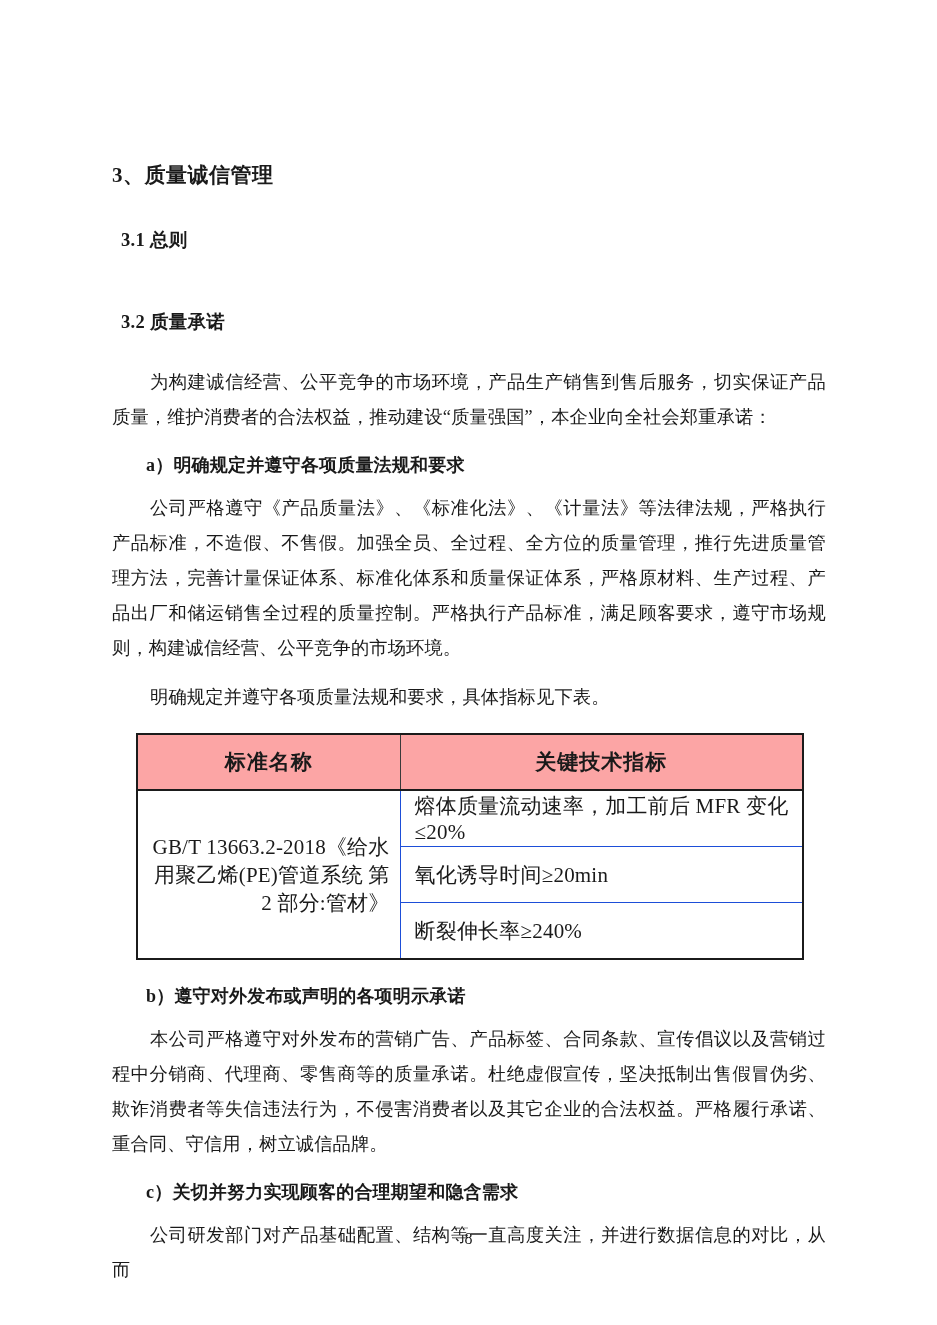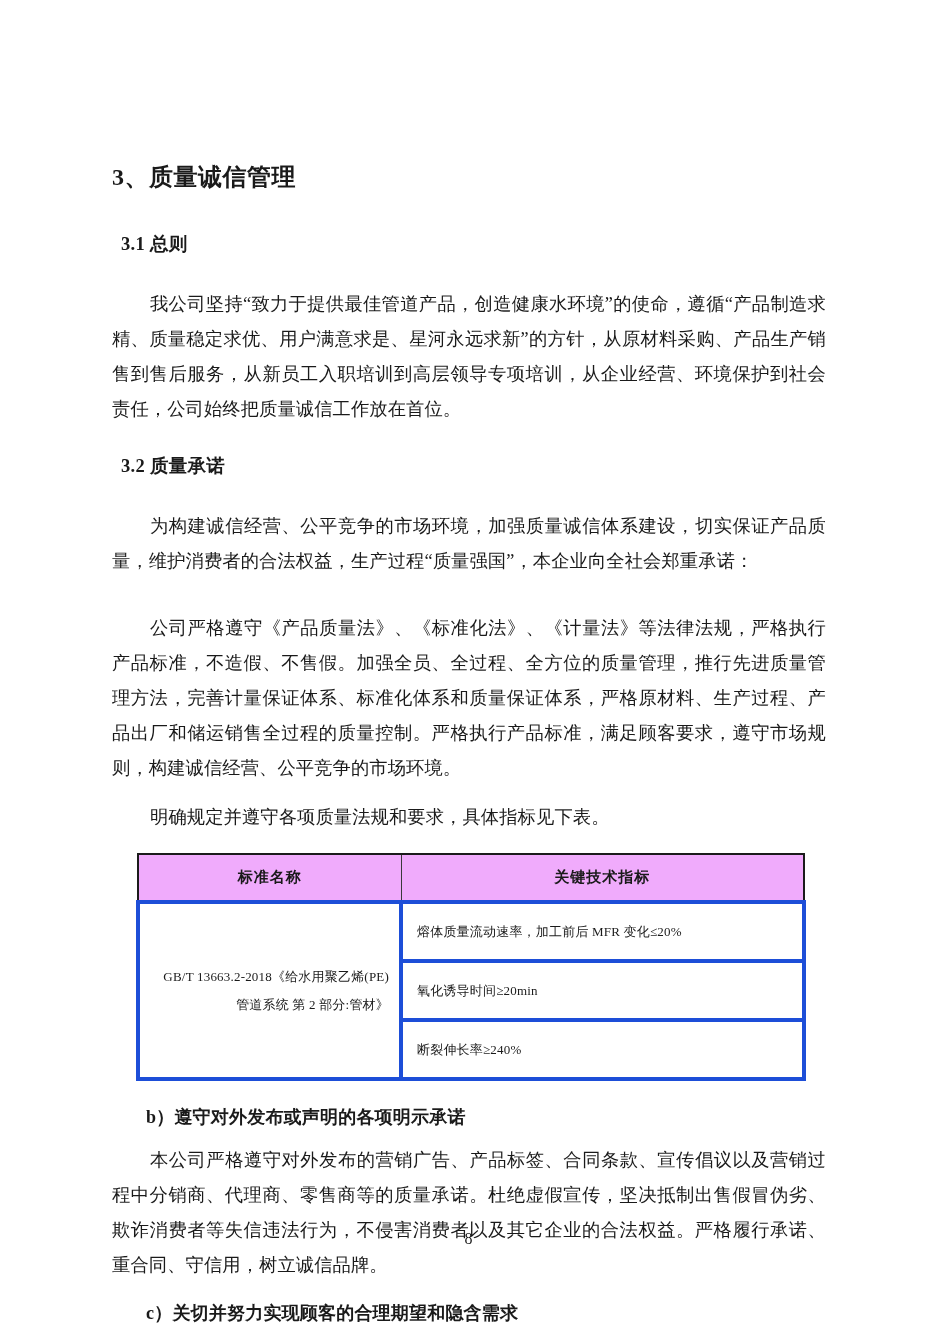--- a/index.html
+++ b/index.html
@@ -22,21 +22,21 @@
   }
   .content {
     position: absolute;
     left: 112px;
     top: 0;
     width: 714px;
   }
 
   
   .h-section {
-    font-size: 24px;
+    font-size: 21px;
     font-weight: bold;
     letter-spacing: 0.5px;
     margin: 0;
     padding: 0;
   }
   .h-sub {
     font-size: 18.5px;
     font-weight: bold;
     letter-spacing: 0.3px;
     margin: 9px;
@@ -77,32 +77,32 @@
   }
   table.spec {
     border-collapse: collapse;
     width: 666px;
     table-layout: fixed;
     border: 2px solid #1b1b1b;
   }
   table.spec col.c1 { width: 263px; }
   table.spec col.c2 { width: 403px; }
   table.spec th {
-    background: #f0abfc;
+    background: #fca5a5;
     border: 1px solid #3a3a3a;
     border-bottom: 2px solid #1b1b1b;
-    font-size: 15px;
+    font-size: 21px;
     font-weight: bold;
     text-align: center;
     padding: 13px 6px 13px 6px;
     letter-spacing: 1px;
   }
   table.spec td {
-    border: 4px solid #1d4ed8;
-    font-size: 13px;
+    border: 1px solid #1d4ed8;
+    font-size: 21px;
     vertical-align: middle;
     letter-spacing: 0.2px;
   }
   td.std-name {
     text-align: right;
     padding: 6px 10px 6px 14px;
     line-height: 28px;
     border-right: 2px solid #1b1b1b;
   }
   td.indicator {
@@ -132,32 +132,32 @@
     <div class="sp-h1"></div>
 
     <h1 class="h-section">3、质量诚信管理</h1>
 
     <div class="sp-a"></div>
 
     <h2 class="h-sub">3.1  总则</h2>
 
     <div class="sp-c"></div>
 
-    <p class="para">我公司坚持“致力于提供最佳管道产品，创造健康水环境”的使命，遵循“产品制造求精、质量稳定求优、用户满意求是、星河永远求新”的方针，从原材料采购、产品生产销售到售后服务，从新员工入职培训到高层领导专项培训，从企业经营、环境保护到社会责任，公司始终把质量诚信工作放在首位。</p>
 
     <div class="sp-d"></div>
 
     <h2 class="h-sub">3.2  质量承诺</h2>
 
     <div class="sp-c"></div>
 
-    <p class="para">为构建诚信经营、公平竞争的市场环境，加强质量诚信体系建设，切实保证产品质量，维护消费者的合法权益，生产过程“质量强国”，本企业向全社会郑重承诺：</p>
+    <p class="para">为构建诚信经营、公平竞争的市场环境，产品生产销售到售后服务，切实保证产品质量，维护消费者的合法权益，推动建设“质量强国”，本企业向全社会郑重承诺：</p>
 
     <div class="sp-f"></div>
 
+    <h3 class="h-item">a）明确规定并遵守各项质量法规和要求</h3>
 
     <div class="sp-g"></div>
 
     <p class="para">公司严格遵守《产品质量法》、《标准化法》、《计量法》等法律法规，严格执行产品标准，不造假、不售假。加强全员、全过程、全方位的质量管理，推行先进质量管理方法，完善计量保证体系、标准化体系和质量保证体系，严格原材料、生产过程、产品出厂和储运销售全过程的质量控制。严格执行产品标准，满足顾客要求，遵守市场规则，构建诚信经营、公平竞争的市场环境。</p>
 
     <div class="sp-g"></div>
 
     <p class="para">明确规定并遵守各项质量法规和要求，具体指标见下表。</p>
 
     <div class="sp-tbl"></div>

